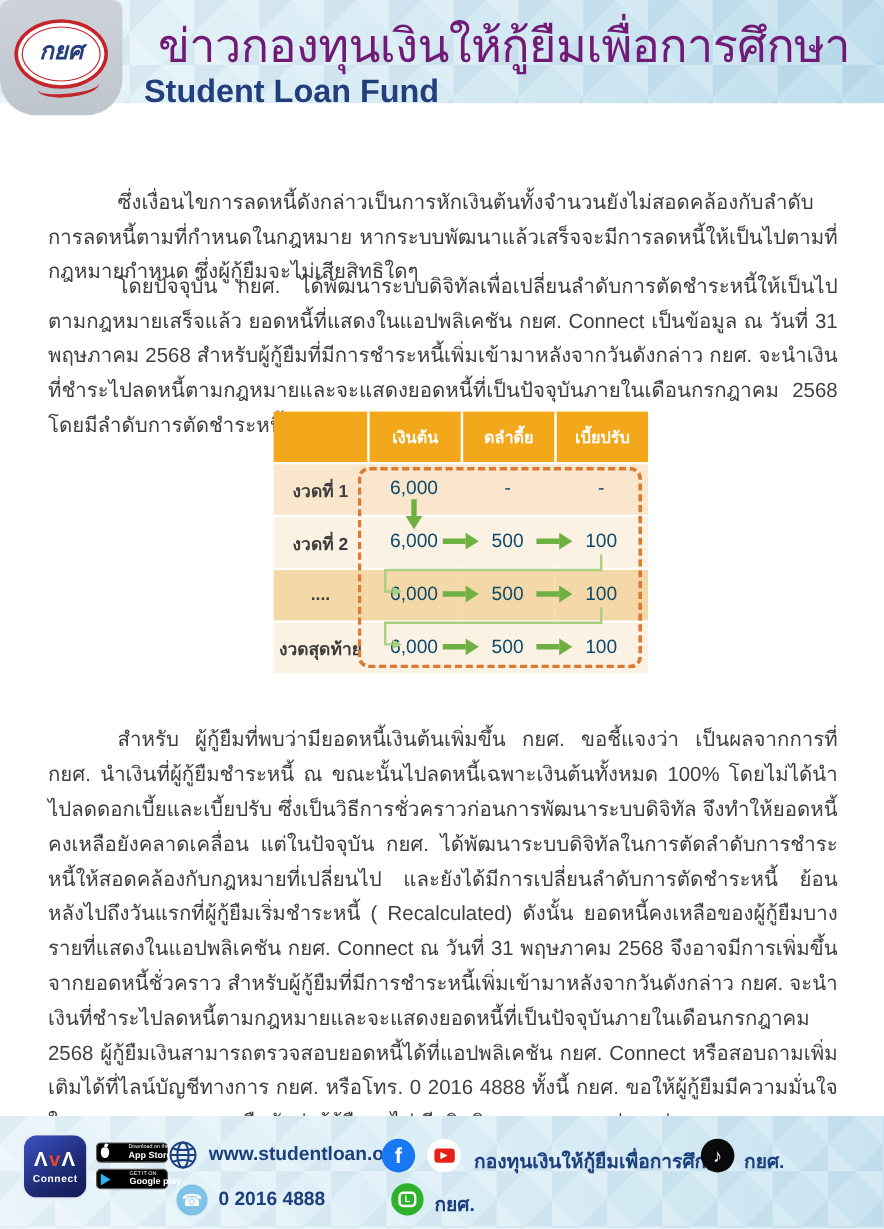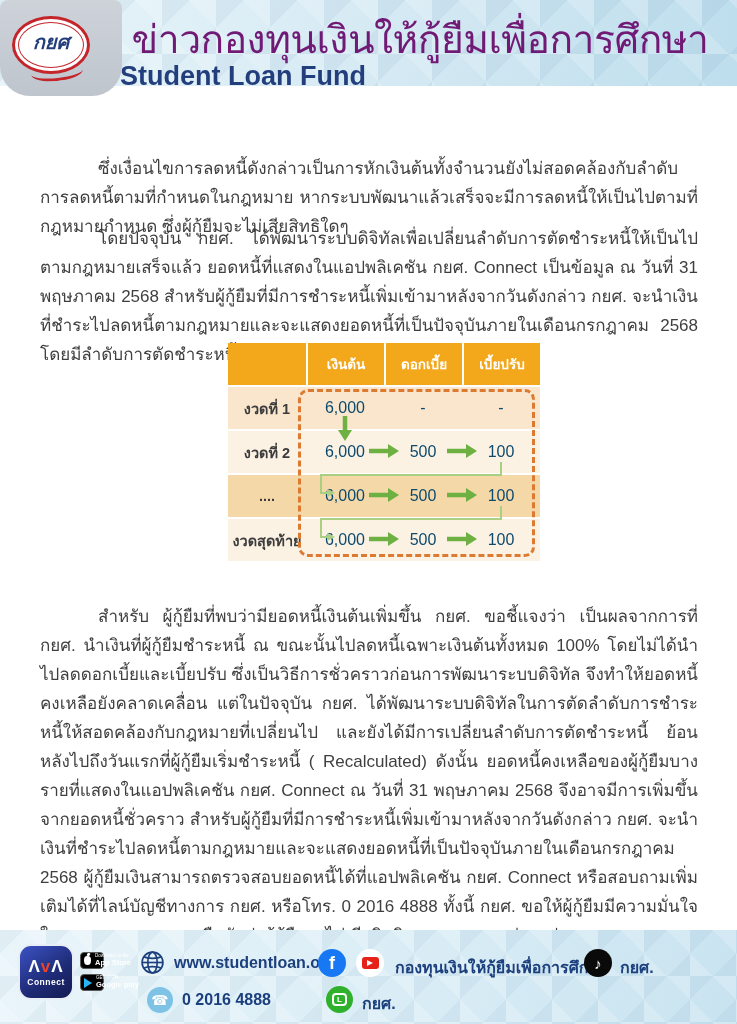--- a/index.html
+++ b/index.html
@@ -10,21 +10,21 @@
   
   .header-band {
     position:absolute; left:0; top:8; width:737px; height:86px;
     background:
       linear-gradient(45deg, rgba(255,255,255,.18) 25%, transparent 25%, transparent 75%, rgba(255,255,255,.18) 75%),
       linear-gradient(-45deg, rgba(40,90,140,.06) 25%, transparent 25%, transparent 75%, rgba(40,90,140,.06) 75%),
       linear-gradient(100deg,#e9f5fa 0%,#d4e9f3 55%,#bedeed 100%);
     background-size:54px 54px,54px 54px,100% 100%;
   }
   .logo-badge {
-    position:absolute; left:8; top:6; width:122px; height:96px;
+    position:absolute; left:8; top:6; width:102px; height:96px;
     background:linear-gradient(180deg,#ced3da,#bfc5cd);
     border-radius:8px 8px 30px 30px; z-index:3;
   }
   .logo-oval {
     position:absolute; left:12px; top:16px; width:78px; height:58px;
     background:#ffffff; border:3px solid #c4252b; border-radius:50%;
     display:flex; align-items:center; justify-content:center;
   }
   .logo-oval::after { content:""; position:absolute; inset:3px; border:1px solid #c4252b; border-radius:50%; }
   .logo-txt { color:#233e7c; font-weight:bold; font-size:20px; font-style:italic; position:relative; top:-3px; }
@@ -70,22 +70,22 @@
     background-size:46px 46px,46px 46px,100% 100%;
   }
   .f-abs { position:absolute; }
   .f-text { color:#1c3f7d; font-weight:bold; font-size:16px; }
   .app-icon { left:18px; top:14px; width:56px; height:56px; border-radius:13px;
     background:linear-gradient(145deg,#3c52c4 0%,#1d2a74 60%,#141b52 100%);
     border:2px solid #e8eef5; display:flex; flex-direction:column; align-items:center; justify-content:center; }
   .app-logo-row { font-size:17px; font-weight:bold; color:#fff; line-height:1; letter-spacing:1px; }
   .app-logo-row .mid { color:#e8432e; }
   .app-name { font-size:8.5px; color:#fff; font-weight:bold; letter-spacing:.5px; margin-top:2px; }
-  .store-badge { width:24px; height:17px; background:#000; border:1px solid #5a5a5a; border-radius:4px;
-    display:flex; align-items:center; padding:0 3px; gap:4px; }
+  .store-badge { width:60px; height:17px; background:#000; border:1px solid #5a5a5a; border-radius:4px;
+    display:flex; align-items:center; padding:0 3px; gap:16px; }
   .badge-txt { display:flex; flex-direction:column; line-height:1.05; }
   .badge-l1 { font-size:4.5px; color:#fff; }
   .badge-l2 { font-size:7.5px; color:#fff; font-weight:bold; white-space:nowrap; }
   .apple-glyph { width:7px; height:9px; background:#fff; border-radius:45% 45% 50% 50%; position:relative; flex:none; }
   .apple-glyph::before { content:""; position:absolute; top:-3px; left:3px; width:3px; height:3px;
     background:#fff; border-radius:50% 0; transform:rotate(20deg); }
   .gplay-glyph { width:0; height:0; flex:none;
     border-top:5px solid transparent; border-bottom:5px solid transparent; border-left:8px solid #29b6f6; }
   .circle-ic { border-radius:50%; display:flex; align-items:center; justify-content:center; flex:none; }
   .globe-svg { width:25px; height:25px; }
@@ -117,21 +117,21 @@
     <div class="title-en">Student Loan Fund</div>
   </div>
 
   <p class="para" id="p1">ซึ่งเงื่อนไขการลดหนี้ดังกล่าวเป็นการหักเงินต้นทั้งจำนวนยังไม่สอดคล้องกับลำดับการลดหนี้ตามที่กำหนดในกฎหมาย หากระบบพัฒนาแล้วเสร็จจะมีการลดหนี้ให้เป็นไปตามที่กฎหมายกำหนด ซึ่งผู้กู้ยืมจะไม่เสียสิทธิใดๆ</p>
   <p class="para" id="p2">โดยปัจจุบัน กยศ. ได้พัฒนาระบบดิจิทัลเพื่อเปลี่ยนลำดับการตัดชำระหนี้ให้เป็นไปตามกฎหมายเสร็จแล้ว ยอดหนี้ที่แสดงในแอปพลิเคชัน กยศ. Connect เป็นข้อมูล ณ วันที่ 31 พฤษภาคม 2568 สำหรับผู้กู้ยืมที่มีการชำระหนี้เพิ่มเข้ามาหลังจากวันดังกล่าว กยศ. จะนำเงินที่ชำระไปลดหนี้ตามกฎหมายและจะแสดงยอดหนี้ที่เป็นปัจจุบันภายในเดือนกรกฎาคม 2568 โดยมีลำดับการตัดชำระหนี้ ตามภาพ</p>
 
   <div class="sl-table">
     <div class="t-header">
       <div class="th"></div>
       <div class="th">เงินต้น</div>
-      <div class="th">ดอกเบี้ย</div>
+      <div class="th">ดลำดี้ย</div>
       <div class="th">เบี้ยปรับ</div>
     </div>
     <div class="t-row r1">
       <div class="tl">งวดที่ 1</div>
       <div class="tv">6,000</div>
       <div class="tv">-</div>
       <div class="tv">-</div>
     </div>
     <div class="t-row r2">
       <div class="tl">งวดที่ 2</div>

